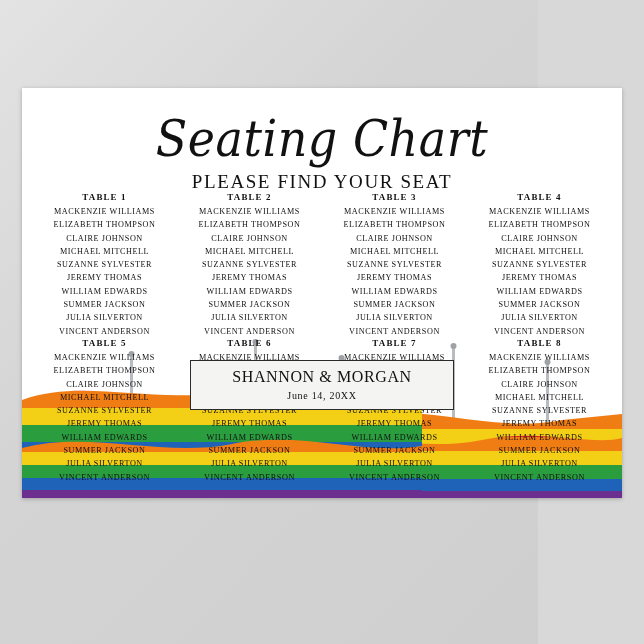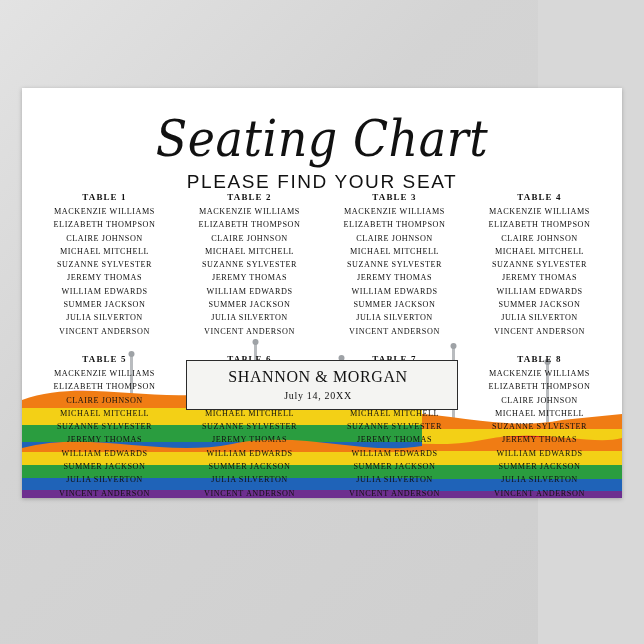--- a/index.html
+++ b/index.html
@@ -44,36 +44,35 @@
     font-style: italic;
     font-size: 46px;
     letter-spacing: 0.5px;
     color: #111;
     line-height: 1;
     margin: 0;
     font-weight: 400;
     transform: scaleY(1.08);
   }
   .sub-title {
-    font-family: Liberation Sans, sans-serif;
+    font-family: Liberation Serif, serif;
     font-size: 19px;
     letter-spacing: 1.6px;
     color: #111;
     margin-top: 9px;
   }
   
   .tables-grid {
     position: absolute;
     left: 10px;
     top: 104px;
     width: 580px;
     display: grid;
     grid-template-columns: repeat(4, 1fr);
     grid-auto-rows: auto;
-    row-gap: 16px;
     z-index: 4;
   }
   .table-block {
     text-align: center;
     font-family: "Liberation Serif", serif;
     color: #111;
   }
   .table-head {
     font-size: 9px;
     letter-spacing: 1.1px;
@@ -100,21 +99,21 @@
   
   .plaque {
     position: absolute;
     left: 50%;
     transform: translateX(-50%);
     bottom: 88px;
     width: 262px;
     background: #f4f4f2;
     border: 1px solid #2b2b2b;
     text-align: center;
-    padding: 7px 8px 8px 0;
+    padding: 7px 0 8px 0;
     z-index: 6;
   }
   .plaque-names {
     font-family: "Liberation Serif", serif;
     font-size: 16px;
     letter-spacing: 0.6px;
     color: #111;
   }
   .plaque-date {
     font-family: "Liberation Serif", serif;
@@ -313,17 +312,17 @@
         <rect x="-10" y="101" width="430" height="13" fill="#f07c14"></rect>
         <rect x="-10" y="114" width="430" height="13" fill="#f3d016"></rect>
         <rect x="-10" y="127" width="430" height="13" fill="#2a9d3f"></rect>
         <rect x="-10" y="140" width="430" height="12" fill="#1f63b8"></rect>
         <rect x="-10" y="152" width="430" height="11" fill="#6d2f8f"></rect>
       </g>
     </svg>
 
     <div class="plaque">
       <div class="plaque-names">SHANNON &amp; MORGAN</div>
-      <div class="plaque-date">July 14, 20XX</div>
+      <div class="plaque-date">June 14, 20XX</div>
     </div>
 
   </div>
 </div>
 
 </body></html>

